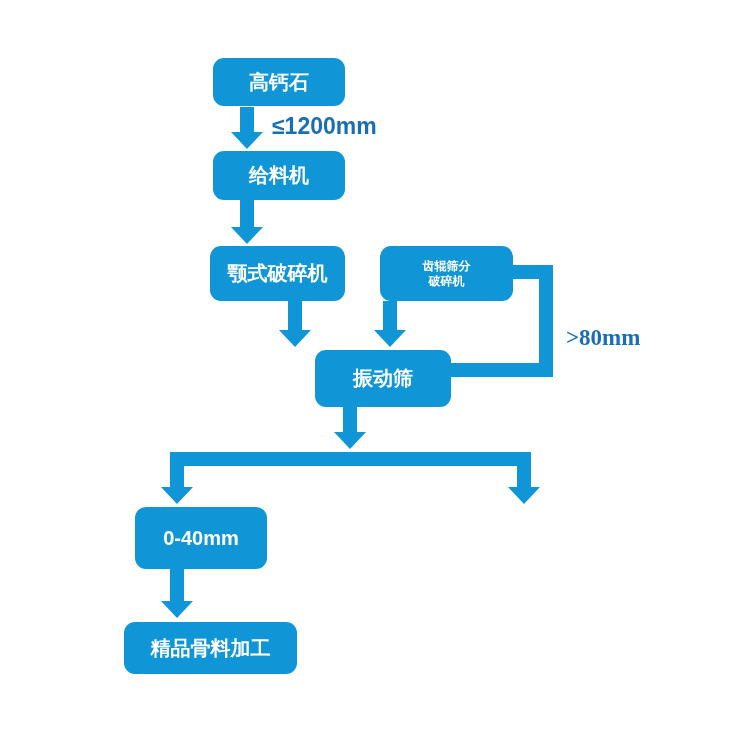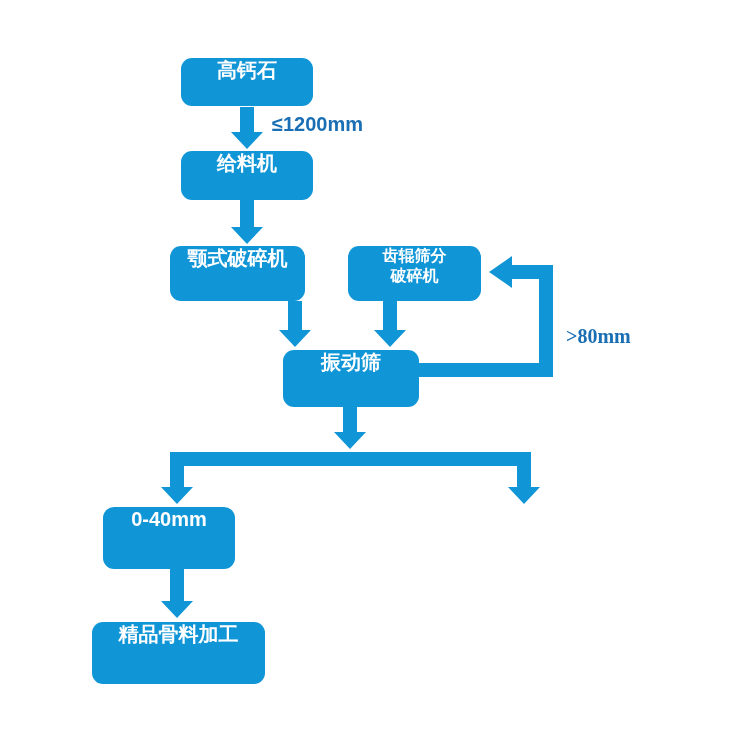--- a/index.html
+++ b/index.html
@@ -27,44 +27,45 @@
   }
   .arrow { fill: var(--node-fill); }
   .node {
     position: absolute;
     background: var(--node-fill);
     color: var(--node-text);
     border-radius: 11px;
     display: flex;
     flex-direction: column;
     align-items: center;
-    justify-content: flex-start;
+    justify-content: center;
     text-align: center;
     font-weight: 700;
     line-height: 1.25;
+    margin-left: 32px;
   }
   .node .ln { display: block; }
   .fs20 { font-size: 20px; }
-  .fs18 { font-size: 16px; }
+  .fs18 { font-size: 12px; }
   .edge-label {
     position: absolute;
     font-weight: 700;
-    font-size: 20px;
+    font-size: 23px;
     color: var(--edge-label-text);
     white-space: nowrap;
   }
   
   .n-limestone  { left:181px; top:58px;  width:132px; height:48px; }
   .n-feeder     { left:181px; top:151px; width:132px; height:49px;font-family:Liberation Serif, serif; }
-  .n-jaw        { left:170px; top:246px; width:135px; height:55px; }
+  .n-jaw        { left:178px; top:246px; width:135px; height:55px; }
   .n-roller     { left:348px; top:246px; width:133px; height:55px; }
   .n-vibrating  { left:283px; top:350px; width:136px; height:57px; }
   .n-0-40       { left:103px; top:507px; width:132px; height:62px; }
   .n-40-80      { left:452px; top:508px; width:145px; height:60px; }
-  .n-fine       { left:92px;  top:622px; width:173px; height:62px; }
+  .n-fine       { left:92px;  top:622px; width:173px; height:52px; }
   
   .l-feedsize { left:272px; top:113px; }
   .l-oversize { left:566px; top:325px;font-family:Liberation Serif, serif; }
 </style>
 </head>
 <body>
 
 <div class="canvas">
 
   <svg class="arrow-layer" viewBox="0 0 739 741" aria-hidden="true">

